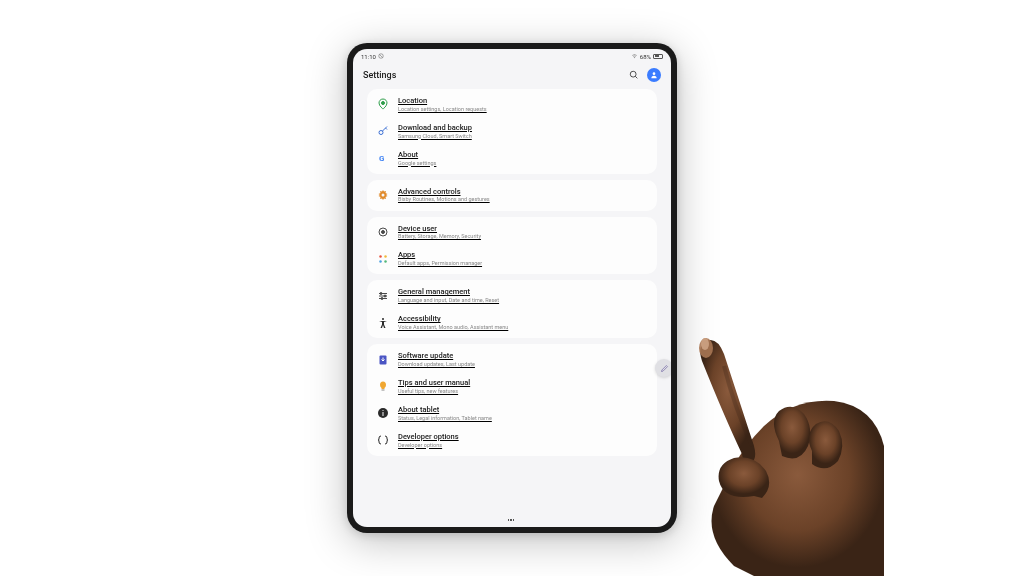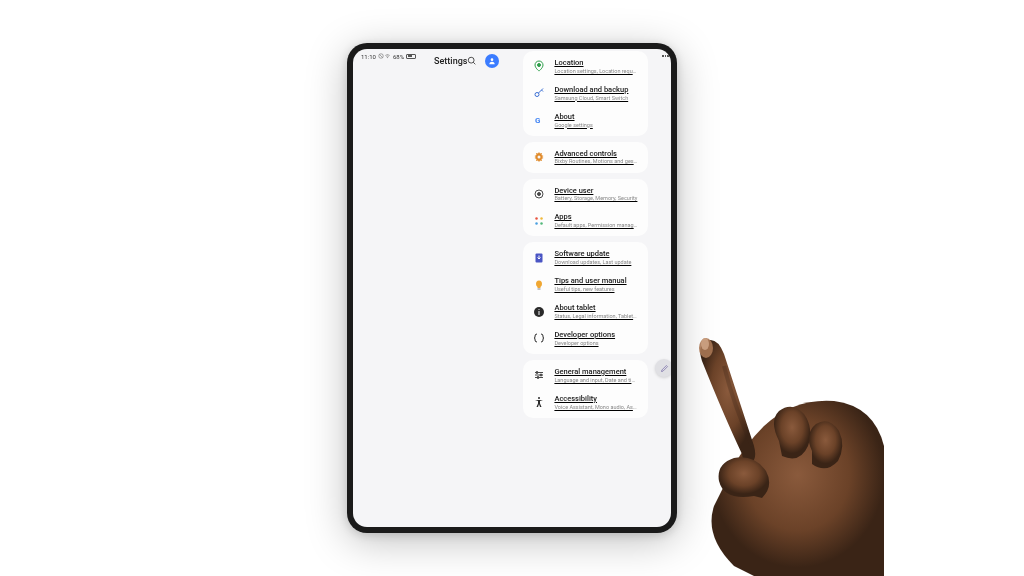--- a/index.html
+++ b/index.html
@@ -22,21 +22,21 @@
     box-shadow: 0 8px 40px rgba(0,0,0,0.25), 0 2px 10px rgba(0,0,0,0.15);
     position: relative;
   }
   .screen {
     width: 100%;
     height: 100%;
     background: #f5f5f7;
     border-radius: 14px;
     overflow: hidden;
     display: flex;
-    flex-direction: row;
+    flex-direction: column;
     position: relative;
   }
   .status-bar {
     height: 14px;
     display: flex;
     justify-content: space-between;
     align-items: center;
     padding: 0 8px;
     font-size: 6px;
     color: #333;
@@ -253,70 +253,20 @@
             </div>
             <div class="item-texts">
               <div class="item-title">Apps</div>
               <div class="item-sub">Default apps, Permission manager</div>
             </div>
           </div>
         </div>
         <div class="card">
           <div class="item">
             <div class="item-icon">
-              <svg width="12" height="12" viewBox="0 0 24 24" fill="#4a55c4">
-                <rect x="5" y="3" width="14" height="18" rx="2"></rect>
-                <path d="M12 7 L12 14 M9 11 L12 14 L15 11" stroke="#fff" stroke-width="2" fill="none"></path>
-              </svg>
-            </div>
-            <div class="item-texts">
-              <div class="item-title">Software update</div>
-              <div class="item-sub">Download updates, Last update</div>
-            </div>
-          </div>
-          <div class="item">
-            <div class="item-icon">
-              <svg width="12" height="12" viewBox="0 0 24 24" fill="#f0a732">
-                <path d="M12 3 Q18 3 18 10 Q18 14 15 16 L15 18 L9 18 L9 16 Q6 14 6 10 Q6 3 12 3 Z"></path>
-                <rect x="9" y="19" width="6" height="2" fill="#888"></rect>
-              </svg>
-            </div>
-            <div class="item-texts">
-              <div class="item-title">Tips and user manual</div>
-              <div class="item-sub">Useful tips, new features</div>
-            </div>
-          </div>
-          <div class="item">
-            <div class="item-icon">
-              <svg width="12" height="12" viewBox="0 0 24 24" fill="#2a2a2a">
-                <circle cx="12" cy="12" r="10"></circle>
-                <rect x="11" y="10" width="2" height="8" fill="#f5f5f7"></rect>
-                <circle cx="12" cy="7" r="1.2" fill="#f5f5f7"></circle>
-              </svg>
-            </div>
-            <div class="item-texts">
-              <div class="item-title">About tablet</div>
-              <div class="item-sub">Status, Legal information, Tablet name</div>
-            </div>
-          </div>
-          <div class="item">
-            <div class="item-icon">
-              <svg width="12" height="12" viewBox="0 0 24 24" fill="none" stroke="#2a2a2a" stroke-width="2">
-                <path d="M8 4 Q4 4 4 8 L4 10 Q4 12 2 12 Q4 12 4 14 L4 16 Q4 20 8 20 M16 4 Q20 4 20 8 L20 10 Q20 12 22 12 Q20 12 20 14 L20 16 Q20 20 16 20"></path>
-              </svg>
-            </div>
-            <div class="item-texts">
-              <div class="item-title">Developer options</div>
-              <div class="item-sub">Developer options</div>
-            </div>
-          </div>
-        </div>
-        <div class="card">
-          <div class="item">
-            <div class="item-icon">
               <svg width="12" height="12" viewBox="0 0 24 24" fill="none" stroke="#4a4a4a" stroke-width="2">
                 <path d="M4 7 L20 7 M4 12 L20 12 M4 17 L20 17"></path>
                 <circle cx="8" cy="7" r="2" fill="#4a4a4a"></circle>
                 <circle cx="16" cy="12" r="2" fill="#4a4a4a"></circle>
                 <circle cx="10" cy="17" r="2" fill="#4a4a4a"></circle>
               </svg>
             </div>
             <div class="item-texts">
               <div class="item-title">General management</div>
               <div class="item-sub">Language and input, Date and time, Reset</div>
@@ -325,20 +275,70 @@
           <div class="item">
             <div class="item-icon">
               <svg width="12" height="12" viewBox="0 0 24 24" fill="#2a2a2a">
                 <circle cx="12" cy="4" r="2"></circle>
                 <path d="M4 8 L20 8 L14 10 L14 15 L17 22 L14 22 L12 16 L10 22 L7 22 L10 15 L10 10 Z"></path>
               </svg>
             </div>
             <div class="item-texts">
               <div class="item-title">Accessibility</div>
               <div class="item-sub">Voice Assistant, Mono audio, Assistant menu</div>
+            </div>
+          </div>
+        </div>
+        <div class="card">
+          <div class="item">
+            <div class="item-icon">
+              <svg width="12" height="12" viewBox="0 0 24 24" fill="#4a55c4">
+                <rect x="5" y="3" width="14" height="18" rx="2"></rect>
+                <path d="M12 7 L12 14 M9 11 L12 14 L15 11" stroke="#fff" stroke-width="2" fill="none"></path>
+              </svg>
+            </div>
+            <div class="item-texts">
+              <div class="item-title">Software update</div>
+              <div class="item-sub">Download updates, Last update</div>
+            </div>
+          </div>
+          <div class="item">
+            <div class="item-icon">
+              <svg width="12" height="12" viewBox="0 0 24 24" fill="#f0a732">
+                <path d="M12 3 Q18 3 18 10 Q18 14 15 16 L15 18 L9 18 L9 16 Q6 14 6 10 Q6 3 12 3 Z"></path>
+                <rect x="9" y="19" width="6" height="2" fill="#888"></rect>
+              </svg>
+            </div>
+            <div class="item-texts">
+              <div class="item-title">Tips and user manual</div>
+              <div class="item-sub">Useful tips, new features</div>
+            </div>
+          </div>
+          <div class="item">
+            <div class="item-icon">
+              <svg width="12" height="12" viewBox="0 0 24 24" fill="#2a2a2a">
+                <circle cx="12" cy="12" r="10"></circle>
+                <rect x="11" y="10" width="2" height="8" fill="#f5f5f7"></rect>
+                <circle cx="12" cy="7" r="1.2" fill="#f5f5f7"></circle>
+              </svg>
+            </div>
+            <div class="item-texts">
+              <div class="item-title">About tablet</div>
+              <div class="item-sub">Status, Legal information, Tablet name</div>
+            </div>
+          </div>
+          <div class="item">
+            <div class="item-icon">
+              <svg width="12" height="12" viewBox="0 0 24 24" fill="none" stroke="#2a2a2a" stroke-width="2">
+                <path d="M8 4 Q4 4 4 8 L4 10 Q4 12 2 12 Q4 12 4 14 L4 16 Q4 20 8 20 M16 4 Q20 4 20 8 L20 10 Q20 12 22 12 Q20 12 20 14 L20 16 Q20 20 16 20"></path>
+              </svg>
+            </div>
+            <div class="item-texts">
+              <div class="item-title">Developer options</div>
+              <div class="item-sub">Developer options</div>
             </div>
           </div>
         </div>
       </div>
 
     <div class="fab">
       <svg width="9" height="9" viewBox="0 0 24 24" fill="none" stroke="#7a6fa8" stroke-width="2">
           <path d="M4 20 L8 19 L20 7 L17 4 L5 16 Z"></path>
         </svg>
     </div>

